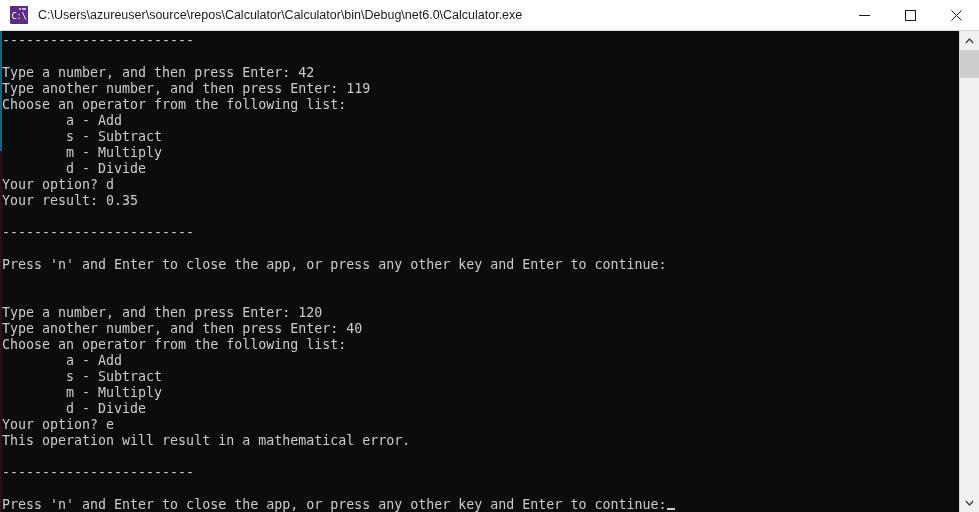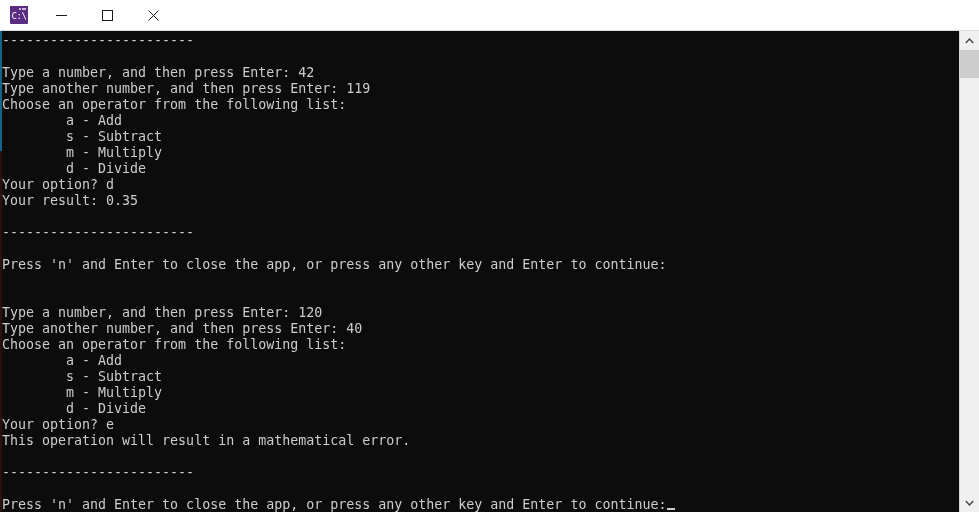--- a/index.html
+++ b/index.html
@@ -188,20 +188,21 @@
   <div class="titlebar">
     <div class="title-icon">
       <div class="bar"></div>
       <div class="dots">
           <i></i>
           <i></i>
           <i></i>
         </div>
       <div class="glyph">C:\</div>
     </div>
+    <div class="title-text">C:\Users\azureuser\source\repos\Calculator\Calculator\bin\Debug\net6.0\Calculator.exe</div>
     <div class="win-controls">
       <div class="win-btn">
         <svg width="11" height="11" viewBox="0 0 11 11">
           <line x1="0" y1="5.5" x2="11" y2="5.5" stroke="#1a1a1a" stroke-width="1"></line>
         </svg>
       </div>
       <div class="win-btn">
         <svg width="11" height="11" viewBox="0 0 11 11">
           <rect x="0.5" y="0.5" width="10" height="10" fill="none" stroke="#1a1a1a" stroke-width="1"></rect>
         </svg>

